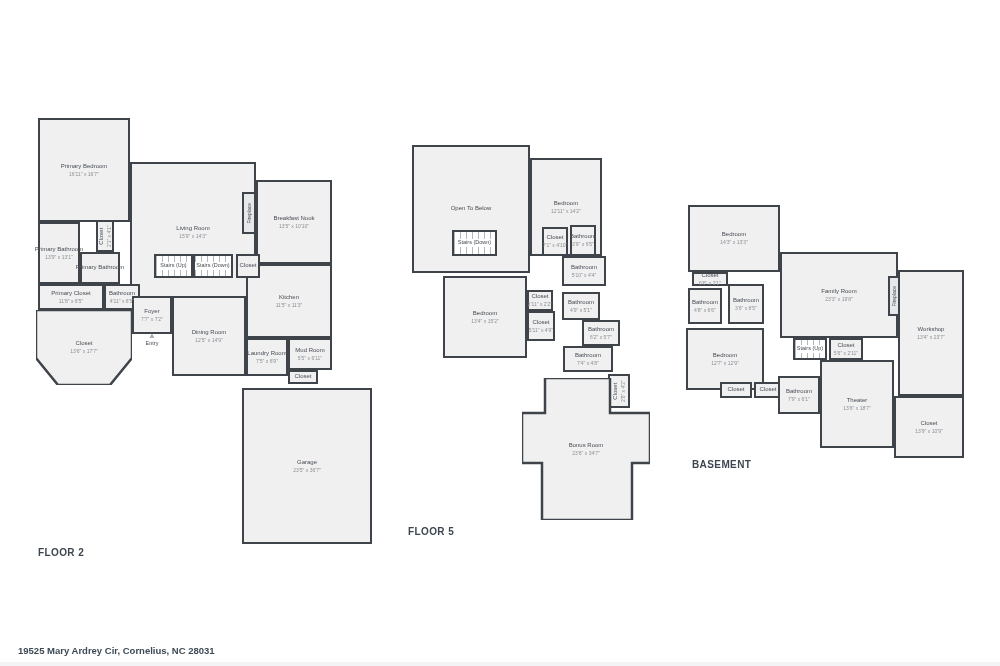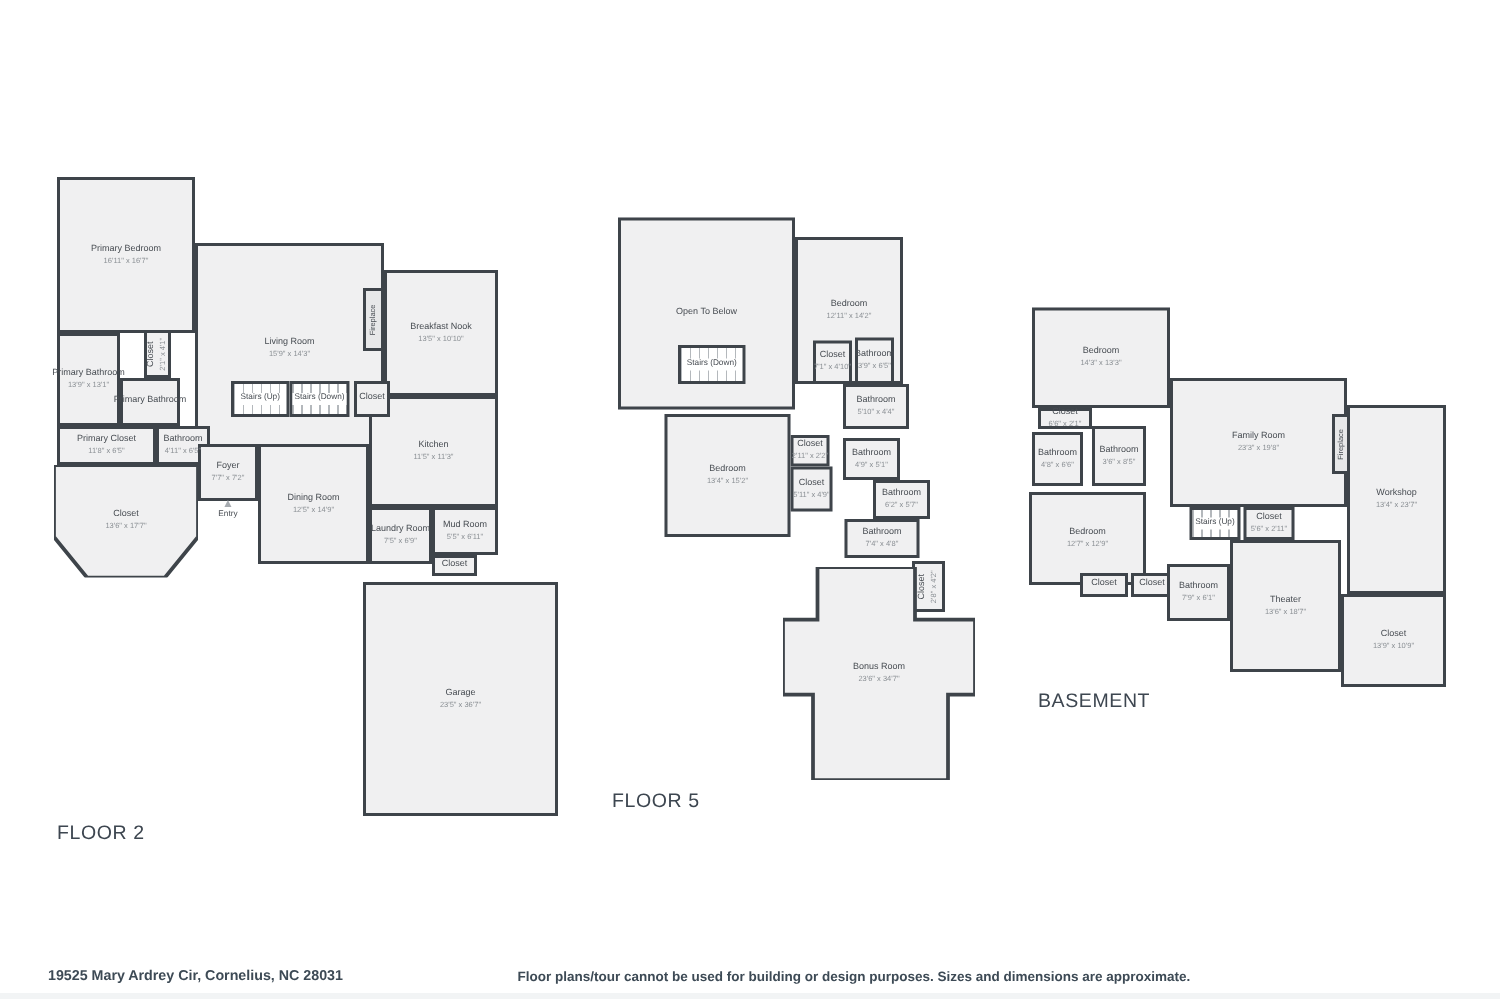--- a/index.html
+++ b/index.html
@@ -21,24 +21,24 @@
   .room-name { font-size:6px; color:#474c52; white-space:nowrap; }
   .room-dims { font-size:5px; color:#8b9095; white-space:nowrap; }
   .stairs { background:#ffffff; background-image:repeating-linear-gradient(90deg,#b4b8bc 0 1px,transparent 1px 6px); }
   .stairs .room-name { background:#ffffff; padding:0 1px; font-size:5.5px; }
   .fireplace { background:#e7e8e9; }
   .fireplace .room-name { font-size:5px; }
   .entry { border:none; background:transparent; flex-direction:column; }
   .entry .entry-mark { color:#a6abb0; font-size:8px; line-height:1; }
   .entry .room-name { font-size:5.5px; }
   .floor-label {
-    position:absolute; font-size:13px; font-weight:normal; color:#3d4650; letter-spacing:0.4px;
+    position:absolute; font-size:10px; font-weight:bold; color:#3d4650; letter-spacing:0.4px;
   }
   .footer-address {
-    position:absolute; left:18px; top:645px; font-size:9.5px; font-weight:bold; color:#3d4a55;margin-left:14px;
+    position:absolute; left:18px; top:645px; font-size:9.5px; font-weight:bold; color:#3d4a55;
   }
   .footer-disclaimer {
     position:absolute; left:345px; top:646px; font-size:9px; font-weight:bold; color:#3d4a55;
   }
   .footer-strip { position:absolute; left:0; right:0; bottom:0; height:4px; background:#f2f4f5; }
 </style>
 </head>
 <body>
 
 <div id="canvas">
@@ -341,15 +341,14 @@
         <div class="room" style="left: 894px; top: 396px; width: 70px; height: 62px;">
           <div class="room-label">
             <div class="room-name">Closet</div>
             <div class="room-dims">13'9" x 10'9"</div>
           </div>
         </div>
         <div class="floor-label" style="left: 692px; top: 459px;">BASEMENT</div>
       </div>
     </div>
   <div class="footer-address">19525 Mary Ardrey Cir, Cornelius, NC 28031</div>
-  <div class="footer-disclaimer">Floor plans/tour cannot be used for building or design purposes. Sizes and dimensions are approximate.</div>
   <div class="footer-strip"></div>
 </div>
 
 </body></html>

